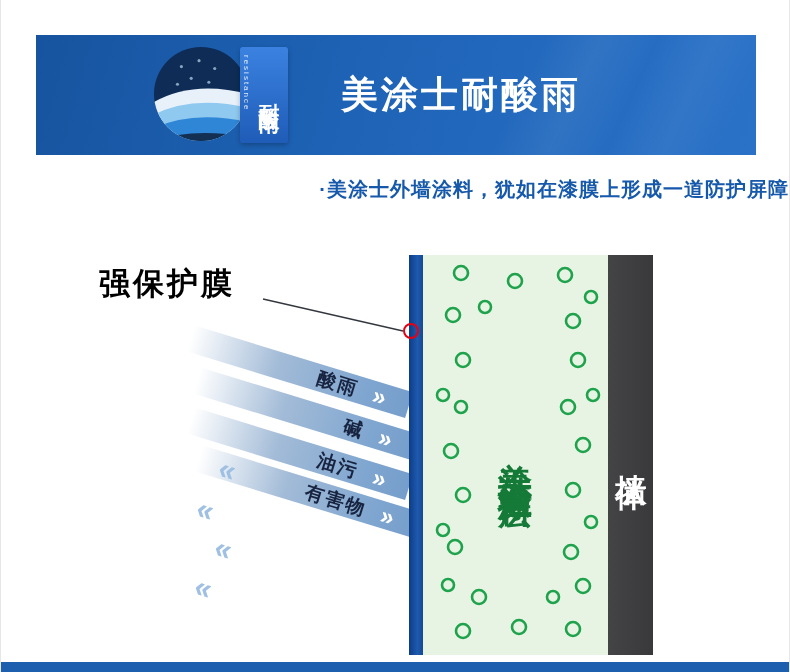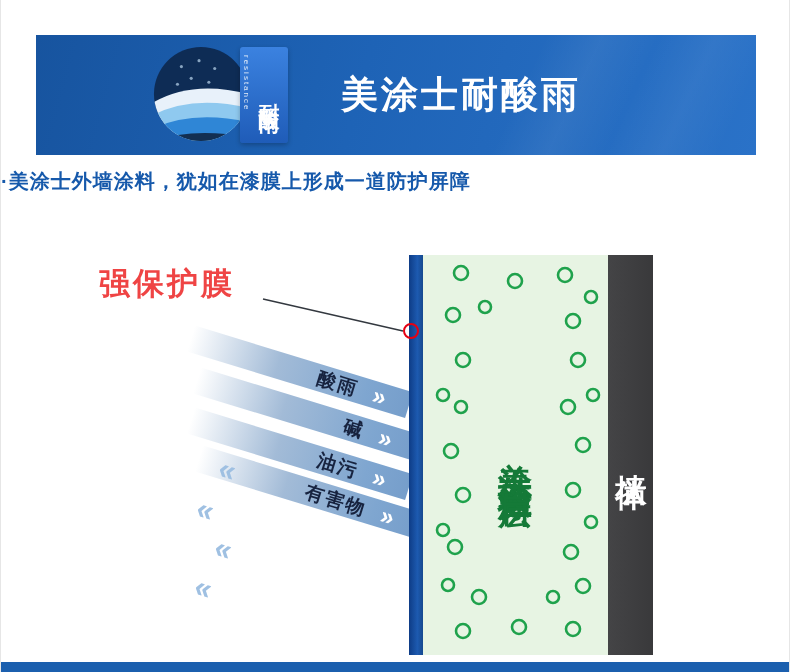--- a/index.html
+++ b/index.html
@@ -39,31 +39,31 @@
     writing-mode:vertical-rl;text-orientation:upright;
     font-size:21px;font-weight:700;color:#ffffff;letter-spacing:6px;
     margin-left:10px;
   }
   .banner-title{
     position:absolute;left:305px;top:0;height:120px;line-height:120px;margin:0;
     font-size:37px;font-weight:700;color:#ffffff;letter-spacing:3px;white-space:nowrap;
   }
 
   
-  .intro{position:absolute;left:0;top:164px;width:100%;text-align:left;}
+  .intro{position:absolute;left:0;top:172px;width:100%;text-align:right;}
   .intro p{
     margin:4px 0;font-size:20px;font-weight:600;color:#1659ab;letter-spacing:1px;
   }
 
   
   .diagram{position:absolute;left:0;top:255px;width:790px;height:400px;}
 
   .film-label{
     position:absolute;left:98px;top:8px;
-    font-size:31px;font-weight:800;color:#ef4444;letter-spacing:3px;white-space:nowrap;
+    font-size:31px;font-weight:800;color:#000000;letter-spacing:3px;white-space:nowrap;
   }
   .callout-svg{position:absolute;left:0;top:0;width:790px;height:400px;pointer-events:none;}
   .marker{
     position:absolute;left:402px;top:68px;width:16px;height:16px;
     border:2.5px solid #e60012;border-radius:50%;background:transparent;z-index:6;
   }
 
   
   .stripe{
     position:absolute;width:228px;height:27px;

